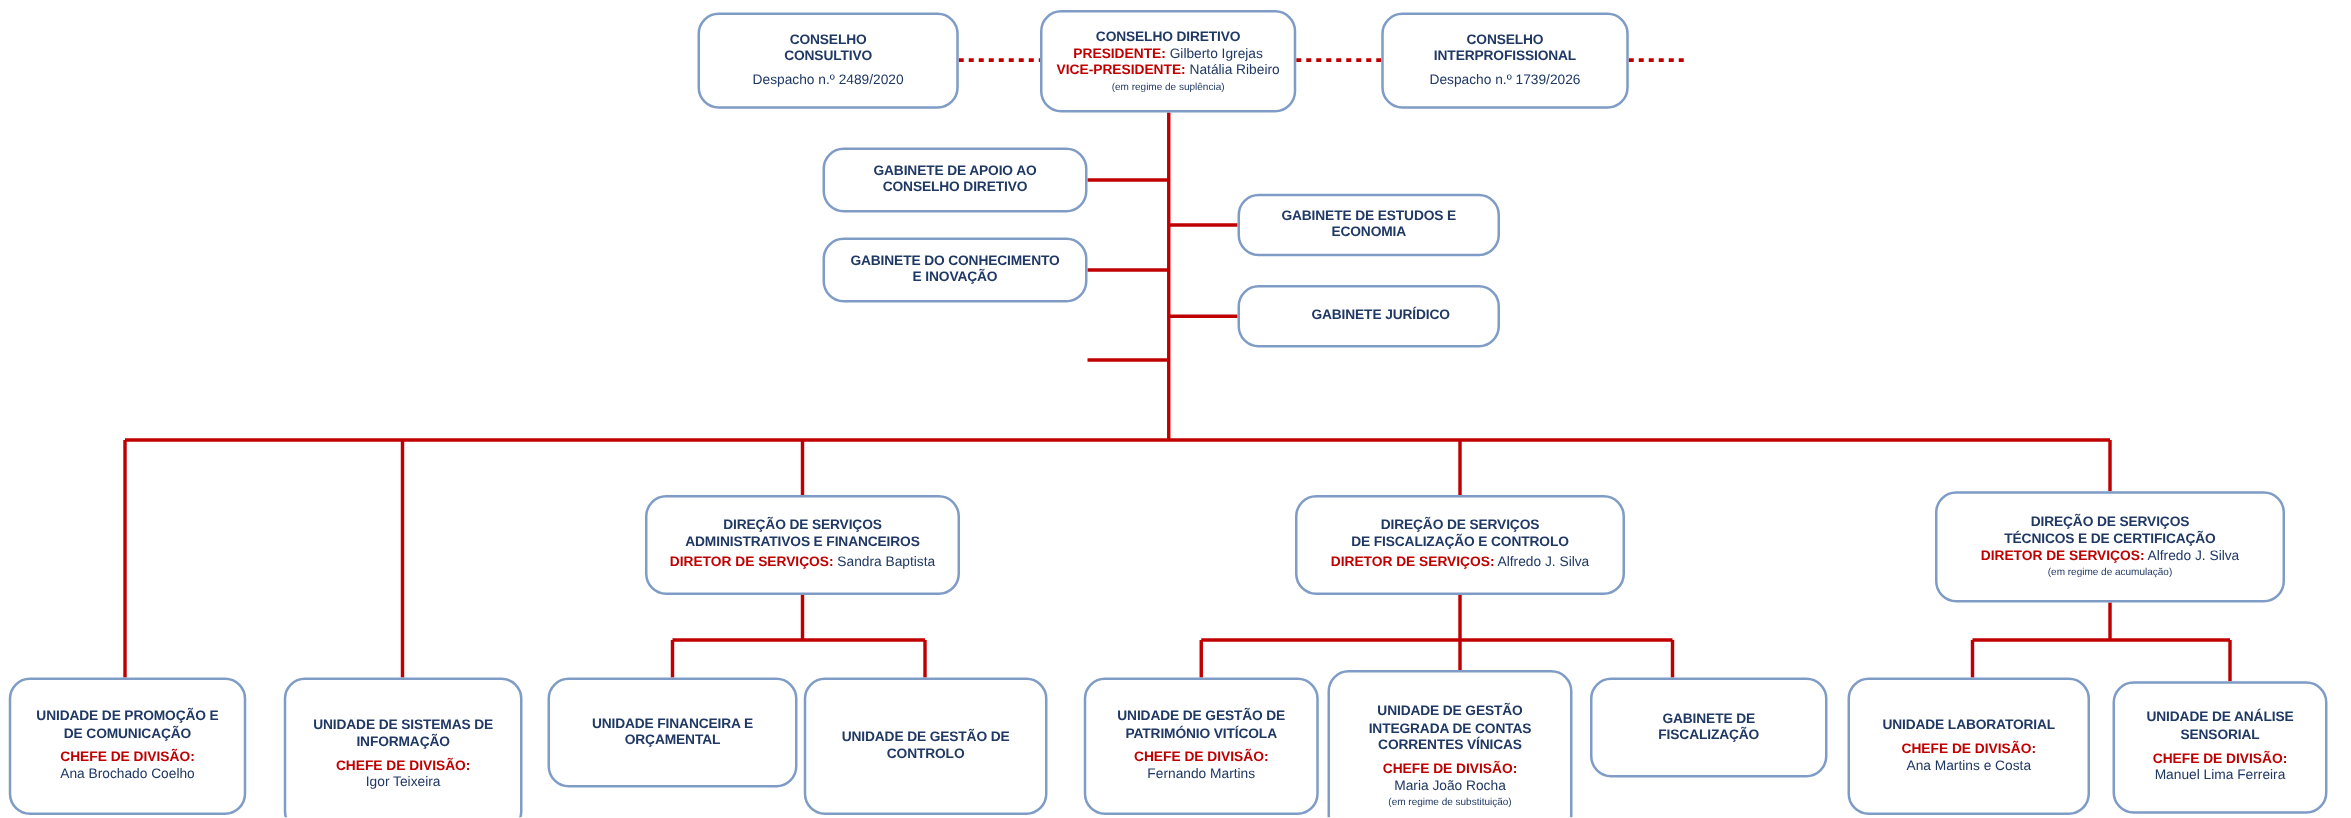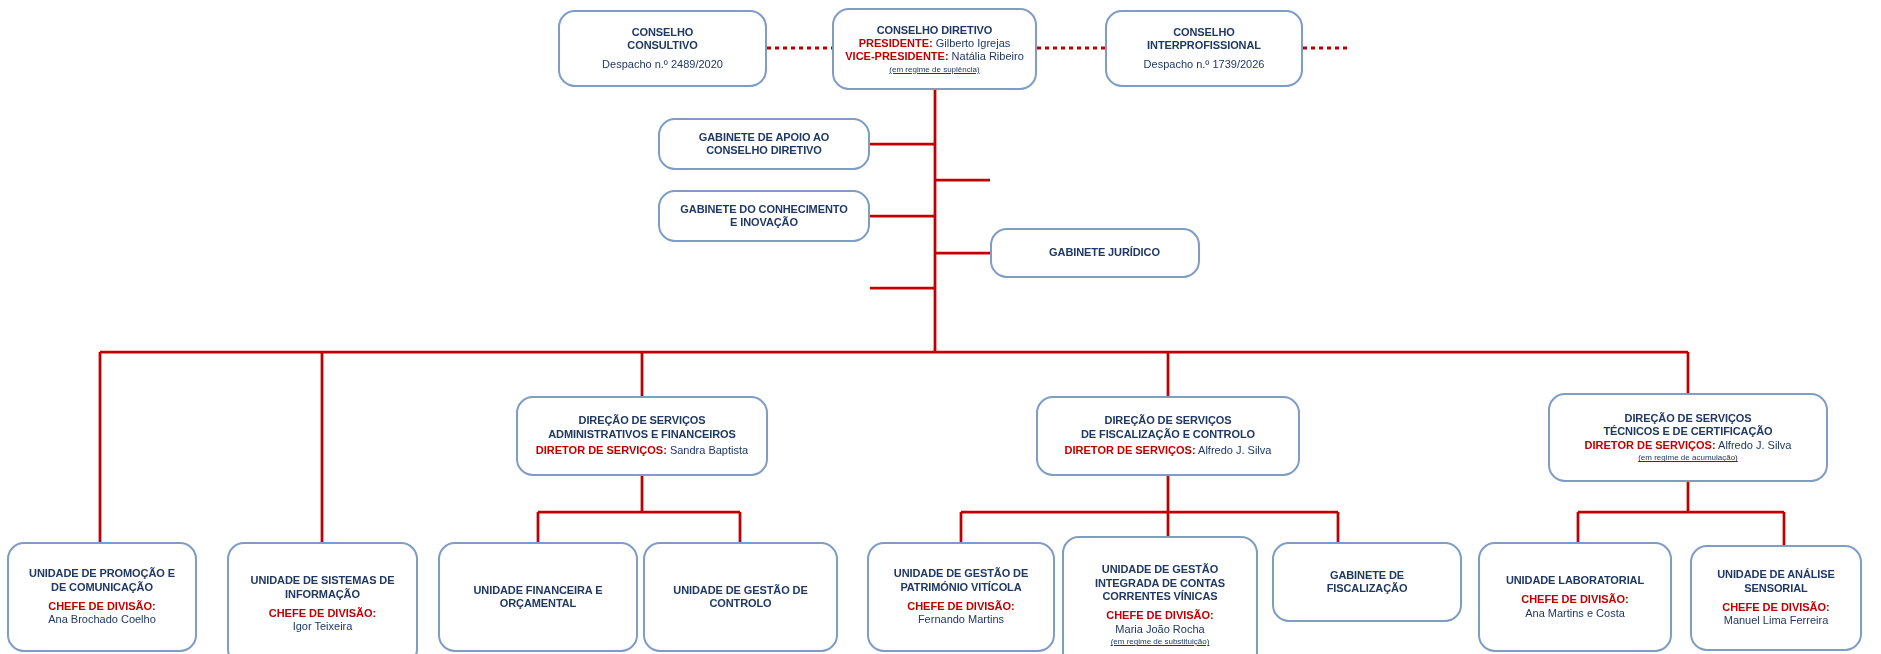--- a/index.html
+++ b/index.html
@@ -23,39 +23,39 @@
     align-items:center;
     justify-content:center;
     text-align:center;
     padding:4px 6px;
     line-height:1.22;
     font-size:11px;
   }
   .t{font-weight:700;color:#1F3864;display:block;letter-spacing:-0.1px;}
   .s{color:#1F3864;display:block;}
   .red{color:#C00000;font-weight:700;}
-  .note{display:block;font-size:8px;color:#1F3864;margin-top:1px;text-decoration:underline;}
+  .note{display:block;font-size:8px;color:#1F3864;margin-top:1px;}
   .sub{margin-top:5px;}
   .sub2{margin-top:6px;}
   
   #n-consultivo{left:558px;top:10px;width:209px;height:77px;}
   #n-diretivo{left:832px;top:8px;width:205px;height:82px;}
   #n-interprofissional{left:1105px;top:10px;width:198px;height:77px;}
   #n-fiscal{left:1347px;top:10px;width:200px;height:77px;}
   #n-g-apoio{left:658px;top:118px;width:212px;height:52px;align-items:center;}
   #n-g-conhecimento{left:658px;top:190px;width:212px;height:52px;}
   #n-g-qualidade{left:658px;top:262px;width:212px;height:52px;}
   #n-g-estudos{left:990px;top:155px;width:210px;height:50px;}
   #n-g-juridico{left:990px;top:228px;width:210px;height:50px;padding-left:25px;}
   #n-dsaf{left:516px;top:396px;width:252px;height:80px;}
   #n-dsfc{left:1036px;top:396px;width:264px;height:80px;}
   #n-dstc{left:1548px;top:393px;width:280px;height:89px;}
   #n-u-promocao{left:7px;top:542px;width:190px;height:110px;}
   #n-u-sistemas{left:227px;top:542px;width:191px;height:124px;align-items:center;}
-  #n-u-financeira{left:438px;top:542px;width:200px;height:110px;text-align:center;}
+  #n-u-financeira{left:438px;top:542px;width:200px;height:88px;text-align:center;}
   #n-u-pessoas{left:643px;top:542px;width:195px;height:110px;}
   #n-u-patrimonio{left:867px;top:542px;width:188px;height:110px;}
   #n-u-contas{left:1062px;top:536px;width:196px;height:138px;}
   #n-g-fiscalizacao{left:1272px;top:542px;width:190px;height:80px;}
   #n-u-laboratorial{left:1478px;top:542px;width:194px;height:110px;}
   #n-u-analise{left:1690px;top:545px;width:172px;height:106px;text-align:center;}
 </style>
 </head>
 <body>
 
@@ -121,20 +121,24 @@
     <span class="t">GABINETE DE APOIO AO</span>
     <span class="t">CONSELHO DIRETIVO</span>
   </div>
 
   <div class="node" id="n-g-conhecimento">
     <span class="t">GABINETE DO CONHECIMENTO</span>
     <span class="t">E INOVAÇÃO</span>
   </div>
 
 
+  <div class="node" id="n-g-estudos">
+    <span class="t">GABINETE DE ESTUDOS E</span>
+    <span class="t">ECONOMIA</span>
+  </div>
 
   <div class="node" id="n-g-juridico">
     <span class="t">GABINETE JURÍDICO</span>
   </div>
 
   <div class="node" id="n-dsaf">
     <span class="t">DIREÇÃO DE SERVIÇOS</span>
     <span class="t">ADMINISTRATIVOS E FINANCEIROS</span>
     <span class="s" style="margin-top:3px;"><span class="red">DIRETOR DE SERVIÇOS:</span><span> Sandra Baptista</span></span>
   </div>

